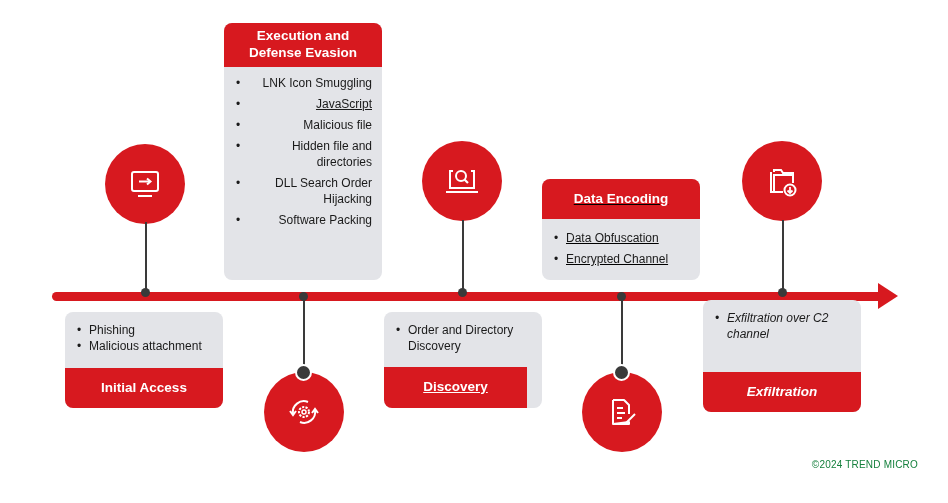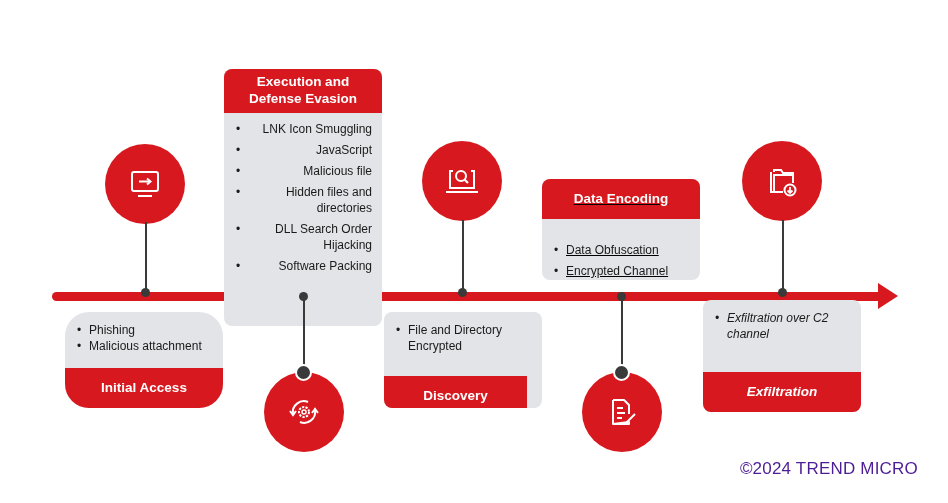--- a/index.html
+++ b/index.html
@@ -36,60 +36,60 @@
     text-align: center; line-height: 17px;
   }
   .card ul {
     list-style: none; margin: 0; padding: 0; color: #1a1a1a; font-size: 12px; line-height: 16px;
   }
   .card li { position: relative; padding-left: 14px; }
   .card li::before {
     content: "•"; position: absolute; left: 2px; top: 0;
   }
   .copyright {
-    position: absolute; right: 30px; top: 459px; font-size: 17px; color: #4c1d95; letter-spacing: 0.2px;
+    position: absolute; right: 30px; top: 459px; font-size: 10px; color: #15803d; letter-spacing: 0.2px;
   }
 </style>
 </head>
 <body>
 
 <div class="timeline-bar"></div>
 <div class="timeline-arrow"></div>
 
 <div>
   <div class="circle" style="left:105px; top:144px;">
     <svg viewBox="0 0 40 40">
       <rect x="7" y="8" width="26" height="19" rx="2" fill="none" stroke="#fff" stroke-width="2"></rect>
       <line x1="14" y1="17.5" x2="25" y2="17.5" stroke="#fff" stroke-width="2"></line>
       <polyline points="22,14.5 25.5,17.5 22,20.5" fill="none" stroke="#fff" stroke-width="2"></polyline>
       <line x1="13" y1="32" x2="27" y2="32" stroke="#fff" stroke-width="2"></line>
     </svg>
   </div>
   <div class="stem" style="left:145px; top:222px; height:72px;"></div>
   <div class="dot" style="left:141px; top:288px;"></div>
-  <div class="card" style="left:65px; top:312px; height:96px;border-radius:24px;">
+  <div class="card" style="left:65px; top:312px; height:96px;">
     <ul style="padding:10px 10px 0 10px; height:44px;">
       <li>Phishing</li>
       <li>Malicious attachment</li>
     </ul>
     <div class="head" style="position:absolute; left:0; right:0; bottom:0; height:40px; line-height:40px;">Initial Access</div>
   </div>
 </div>
 
 <div>
-  <div class="card" style="left:224px; top:23px; height:257px;margin-top:46px;">
+  <div class="card" style="left:224px; top:23px; height:257px;">
     <div class="head" style="height:40px; padding-top:4px;">
       <div>Execution and</div>
       <div>Defense Evasion</div>
     </div>
     <ul style="padding:8px 10px 0 10px;text-align:right;">
       <li style="margin-bottom:5px;">LNK Icon Smuggling</li>
-      <li style="margin-bottom:5px;">JavaScript</li>
+      <li style="margin-bottom:5px;text-decoration:underline;">JavaScript</li>
       <li style="margin-bottom:5px;">Malicious file</li>
-      <li style="margin-bottom:5px;">Hidden files and directories</li>
+      <li style="margin-bottom:5px;">Hidden file and directories</li>
       <li style="margin-bottom:5px;">DLL Search Order Hijacking</li>
       <li>Software Packing</li>
     </ul>
   </div>
   <div class="dot" style="left:299px; top:292px;"></div>
   <div class="stem" style="left:303px; top:297px; height:74px;"></div>
   <div class="circle" style="left:264px; top:372px;">
     <svg viewBox="0 0 40 40">
       <path d="M9 22 A11 11 0 0 1 24 10" fill="none" stroke="#fff" stroke-width="2"></path>
       <polyline points="6,19 9,23 12,19" fill="none" stroke="#fff" stroke-width="2"></polyline>
@@ -108,30 +108,30 @@
       <path d="M11 10 L8 10 L8 27 L32 27 L32 10 L29 10" fill="none" stroke="#fff" stroke-width="2"></path>
       <line x1="4" y1="31" x2="36" y2="31" stroke="#fff" stroke-width="2"></line>
       <circle cx="19" cy="15" r="5" fill="none" stroke="#fff" stroke-width="2"></circle>
       <line x1="22.5" y1="18.5" x2="26" y2="22" stroke="#fff" stroke-width="2.2"></line>
     </svg>
   </div>
   <div class="stem" style="left:462px; top:220px; height:74px;"></div>
   <div class="dot" style="left:458px; top:288px;"></div>
   <div class="card" style="left:384px; top:312px; height:96px;">
     <ul style="padding:10px 10px 0 10px; height:44px;">
-      <li>File and Directory Encrypted</li>
+      <li>Order and Directory Discovery</li>
     </ul>
-    <div class="head" style="position:absolute; left:0; right:15px; bottom:0; height:32px; line-height:40px;">Discovery</div>
+    <div class="head" style="position:absolute; left:0; right:15px; bottom:0; height:41px; line-height:40px;text-decoration:underline;">Discovery</div>
   </div>
 </div>
 
 <div>
   <div class="card" style="left:542px; top:179px; height:101px;text-decoration:underline;">
     <div class="head" style="height:40px; line-height:40px;">Data Encoding</div>
-    <ul style="padding:11px 10px 0 10px;margin-top:12px;">
+    <ul style="padding:11px 10px 0 10px;">
       <li style="margin-bottom:5px;">Data Obfuscation</li>
       <li>Encrypted Channel</li>
     </ul>
   </div>
   <div class="dot" style="left:617px; top:292px;"></div>
   <div class="stem" style="left:621px; top:297px; height:74px;"></div>
   <div class="circle" style="left:582px; top:372px;">
     <svg viewBox="0 0 40 40">
       <path d="M11 8 L22 8 L27 13 L27 22 M27 30 L27 32 L11 32 Z" fill="none" stroke="#fff" stroke-width="2" stroke-linejoin="round"></path>
       <line x1="11" y1="8" x2="11" y2="32" stroke="#fff" stroke-width="2"></line>

